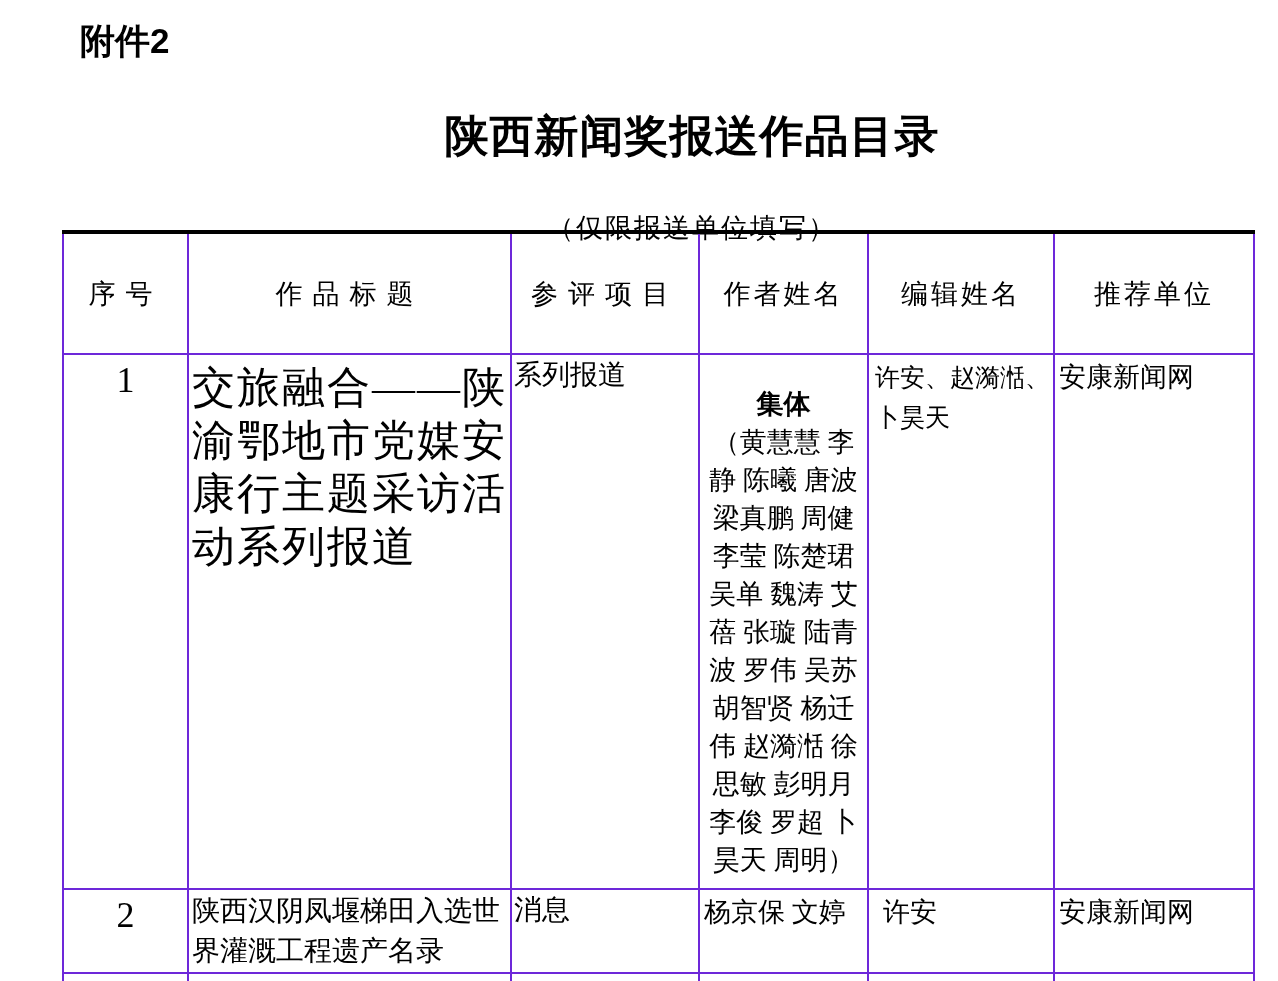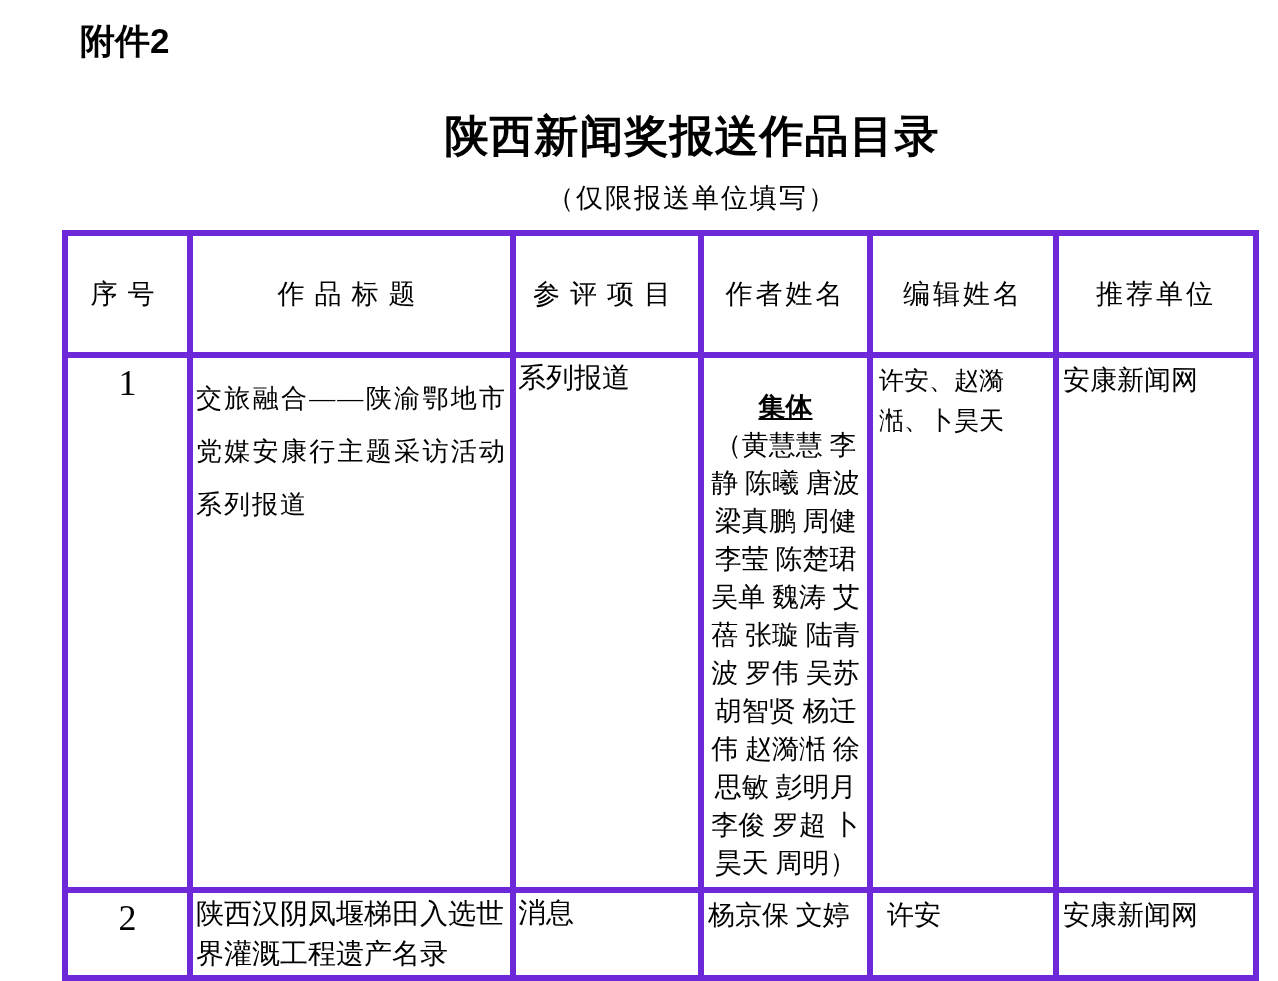--- a/index.html
+++ b/index.html
@@ -30,35 +30,35 @@
     text-align: center;
   }
   .doc-title {
     margin: 8px;
     font-size: 44px;
     font-weight: bold;
     letter-spacing: 1px;
     line-height: 1.15;
   }
   .doc-subtitle {
-    margin-top: 17px;
+    margin-top: 47px;
     font-size: 27px;
     letter-spacing: 2px;
   }
   table.catalog {
     position: absolute;
     left: 62px;
     top: 230px;
     width: 1191px;
     border-collapse: collapse;
     table-layout: fixed;
     border-top: 4px solid #000;
   }
   .catalog th, .catalog td {
-    border: 6px solid #6d28d9;
+    border: 2px solid #6d28d9;
     padding: 0;
     overflow: hidden;
     word-break: break-all;
   }
   .catalog thead tr { height: 122px; }
   .catalog tr.r1 { height: 535px; }
   .catalog tr.r2 { height: 83px; }
   .catalog tr.r3 { height: 60px; }
   .catalog th {
     font-weight: normal;
@@ -68,43 +68,43 @@
   }
   .sp-wide { letter-spacing: 10px; }
   .sp-narrow { letter-spacing: 3px; }
   td.no-cell {
     font-size: 36px;
     text-align: center;
     vertical-align: top;
     padding-top: 4px;
   }
   td.wtitle1 {
-    font-size: 26px;
+    font-size: 43px;
     line-height: 53px;
     letter-spacing: 2px;
     text-align: justify;
     text-justify: inter-character;
     vertical-align: top;
-    padding: 14px 3px;
+    padding: 6px 3px;
   }
   td.cat-cell {
     font-size: 28px;
     text-align: left;
     vertical-align: top;
     padding: 1px 2px;
     border-radius: 16px;
   }
   td.authors1 {
     font-size: 27px;
     line-height: 38px;
     text-align: center;
     vertical-align: top;
     padding: 30px 2px 0 2px;
   }
-  .author-group { font-weight: bold; text-decoration: underline; }
+  .author-group { font-weight: bold; }
   td.ed1 {
     font-size: 25px;
     line-height: 40px;
     text-align: left;
     vertical-align: top;
     padding: 3px 2px 0 6px;
   }
   td.unit-cell {
     font-size: 27px;
     text-align: left;

